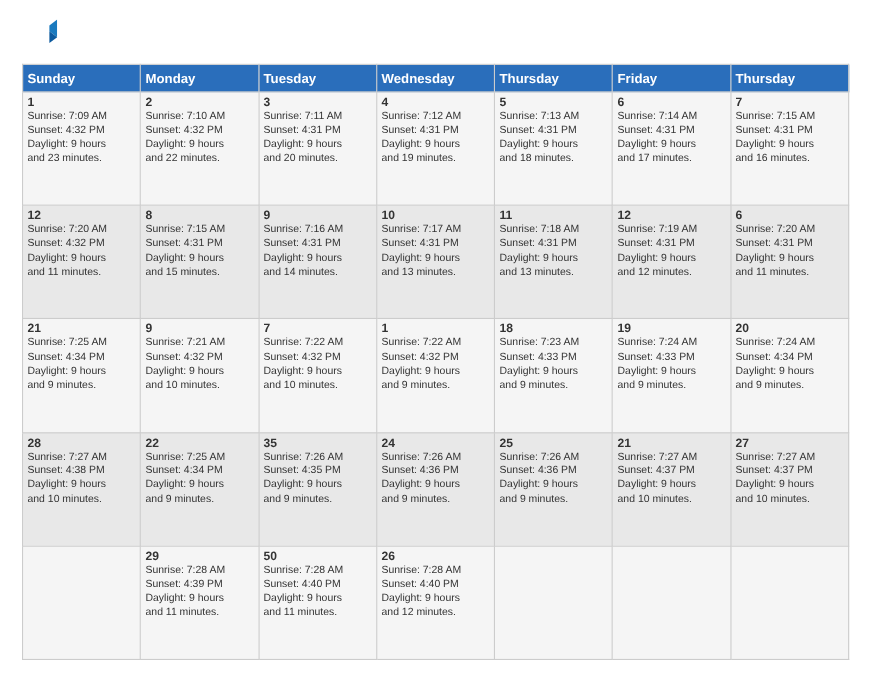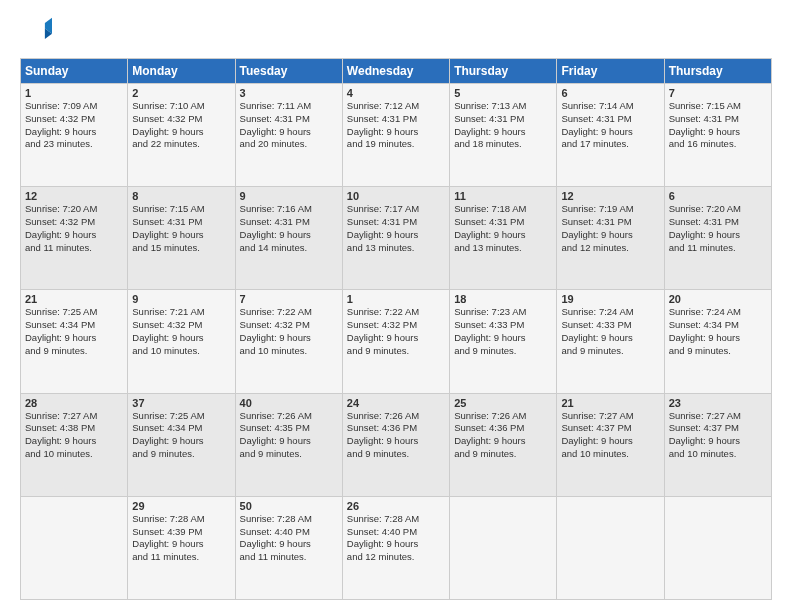--- a/index.html
+++ b/index.html
@@ -337,30 +337,30 @@
           <td>
             <span class="day-num">28</span>
 <div class="day-info">
   Sunrise: 7:27 AM<br>
   Sunset: 4:38 PM<br>
   Daylight: 9 hours<br>
   and 10 minutes.
 </div>
           </td>
           <td>
-            <span class="day-num">37</span>
+            <span class="day-num">22</span>
 <div class="day-info">
   Sunrise: 7:25 AM<br>
   Sunset: 4:34 PM<br>
   Daylight: 9 hours<br>
   and 9 minutes.
 </div>
           </td>
           <td>
-            <span class="day-num">40</span>
+            <span class="day-num">35</span>
 <div class="day-info">
   Sunrise: 7:26 AM<br>
   Sunset: 4:35 PM<br>
   Daylight: 9 hours<br>
   and 9 minutes.
 </div>
           </td>
           <td>
             <span class="day-num">24</span>
 <div class="day-info">
@@ -382,21 +382,21 @@
           <td>
             <span class="day-num">21</span>
 <div class="day-info">
   Sunrise: 7:27 AM<br>
   Sunset: 4:37 PM<br>
   Daylight: 9 hours<br>
   and 10 minutes.
 </div>
           </td>
           <td>
-            <span class="day-num">23</span>
+            <span class="day-num">27</span>
 <div class="day-info">
   Sunrise: 7:27 AM<br>
   Sunset: 4:37 PM<br>
   Daylight: 9 hours<br>
   and 10 minutes.
 </div>
           </td>
         </tr>
         <tr>
           <td class="empty"></td>

